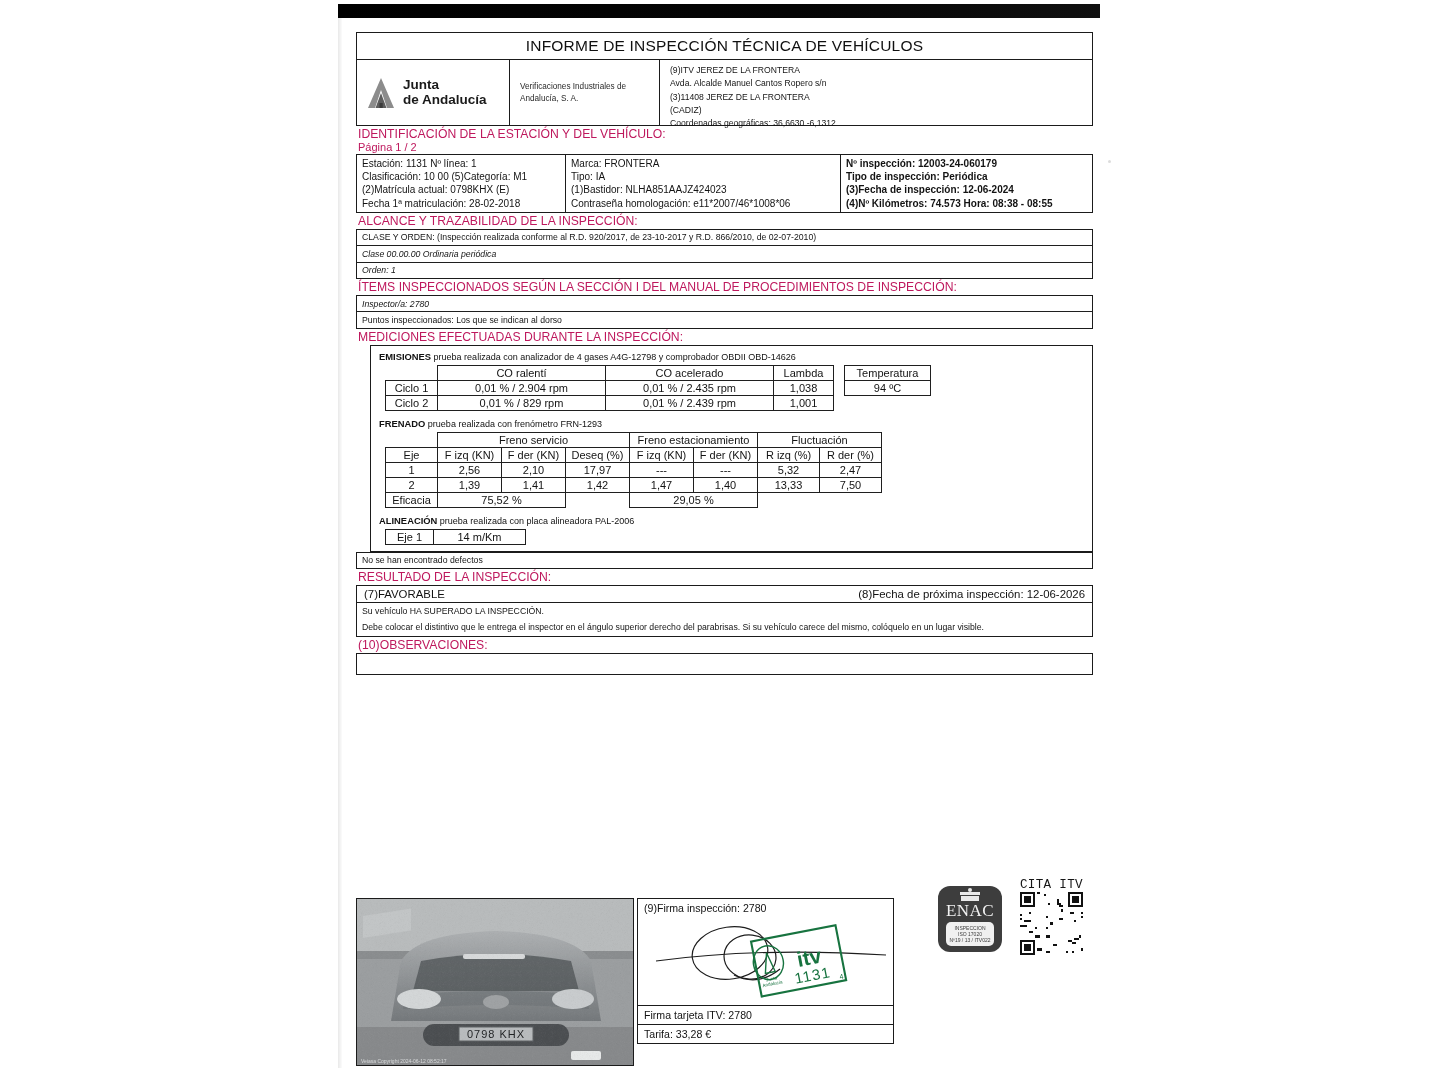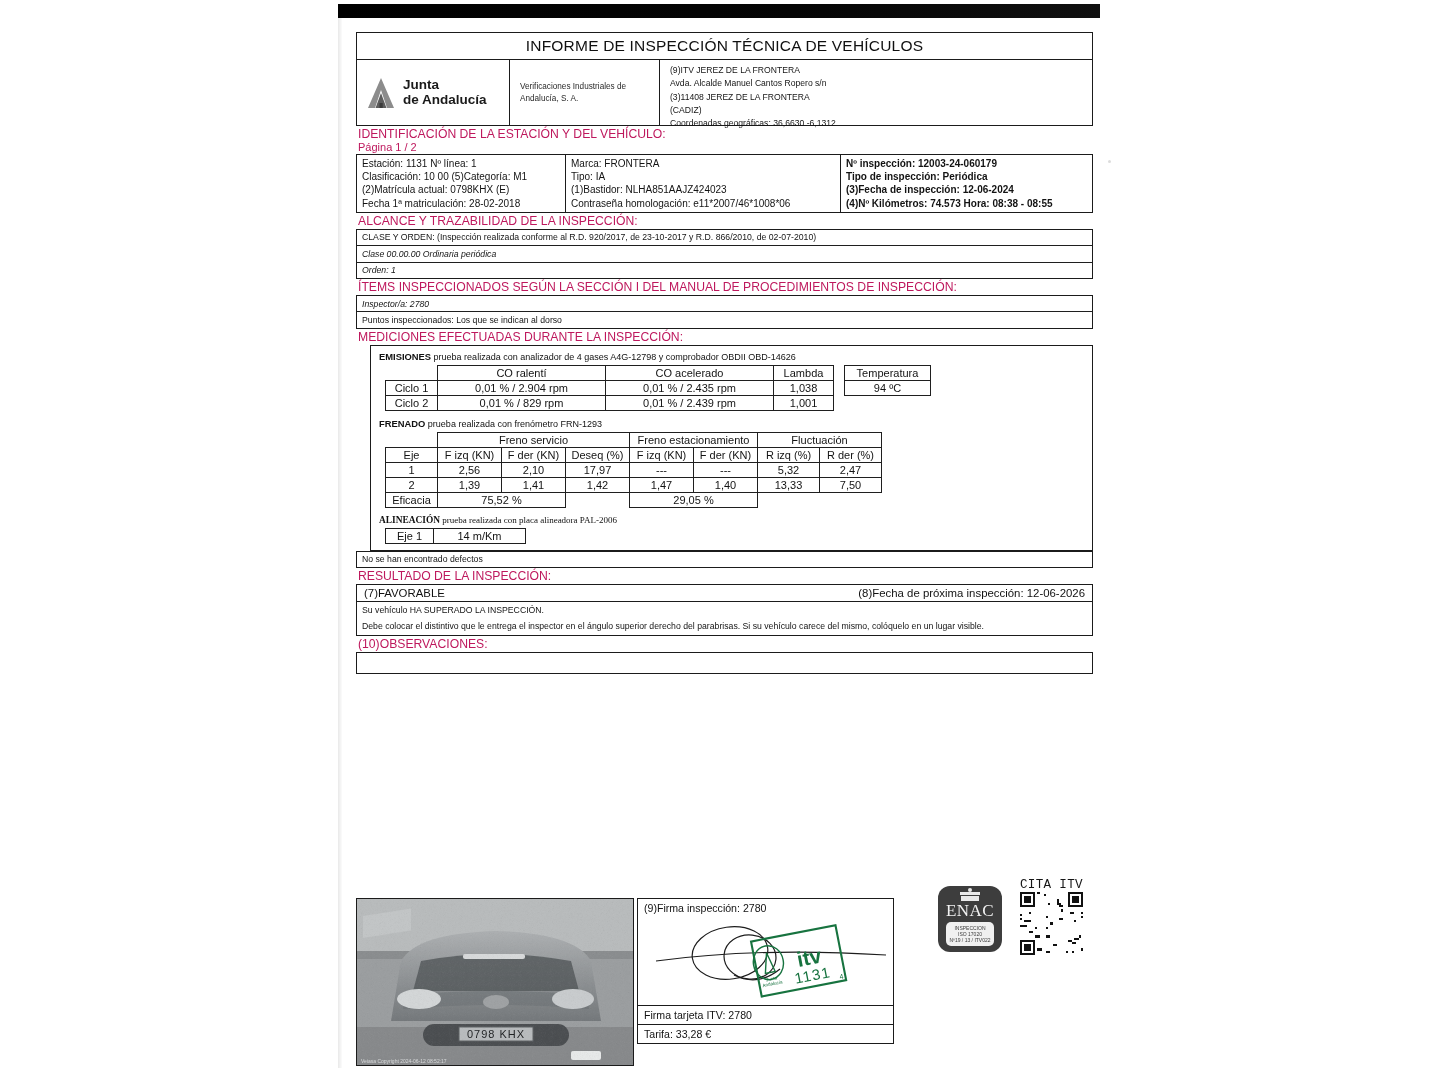--- a/index.html
+++ b/index.html
@@ -286,21 +286,21 @@
                 <td>Eficacia</td>
                 <td colspan="2">75,52 %</td>
                 <td class="nb"></td>
                 <td colspan="2">29,05 %</td>
                 <td class="nb" colspan="2"></td>
               </tr>
             </tfoot>
         </table>
       </div>
 
-      <div class="meas-lead" style="padding-top:7px;font-family:Liberation Serif, serif;">
+      <div class="meas-lead" style="padding-top:7px;">
         <b>ALINEACIÓN</b><span> prueba realizada con placa alineadora PAL-2006</span>
       </div>
       <div style="padding-left:14px;">
         <table class="t">
           <tbody>
               <tr>
             <td style="width:48px;">Eje 1</td>
             <td style="width:92px;">14 m/Km</td>
           </tr>
         </tbody>

